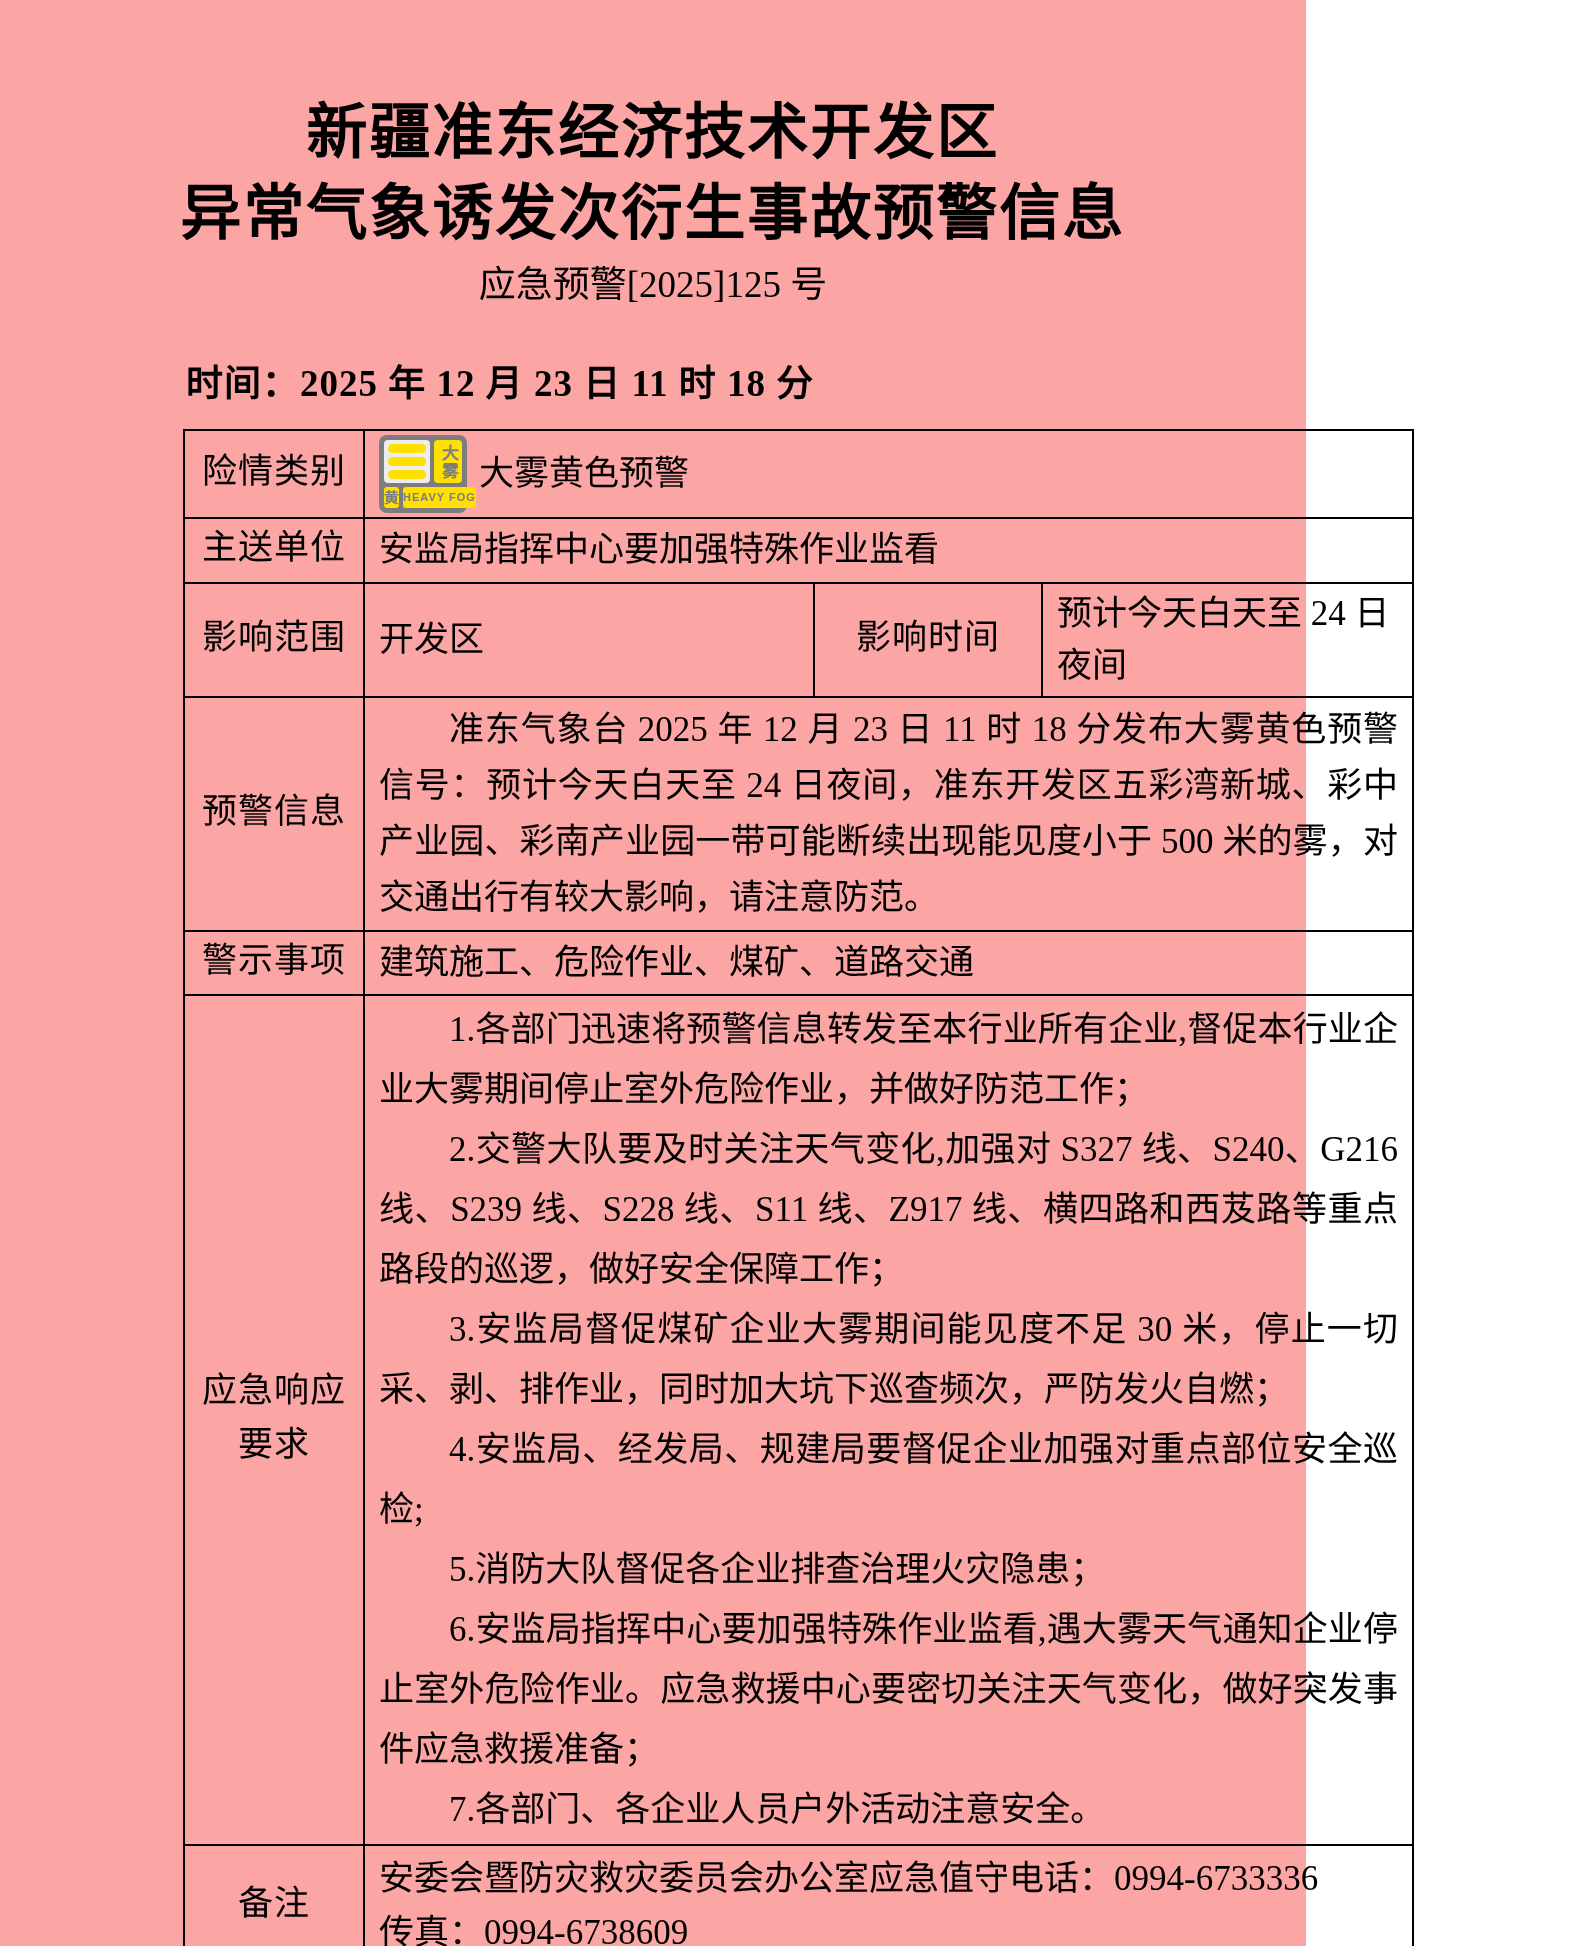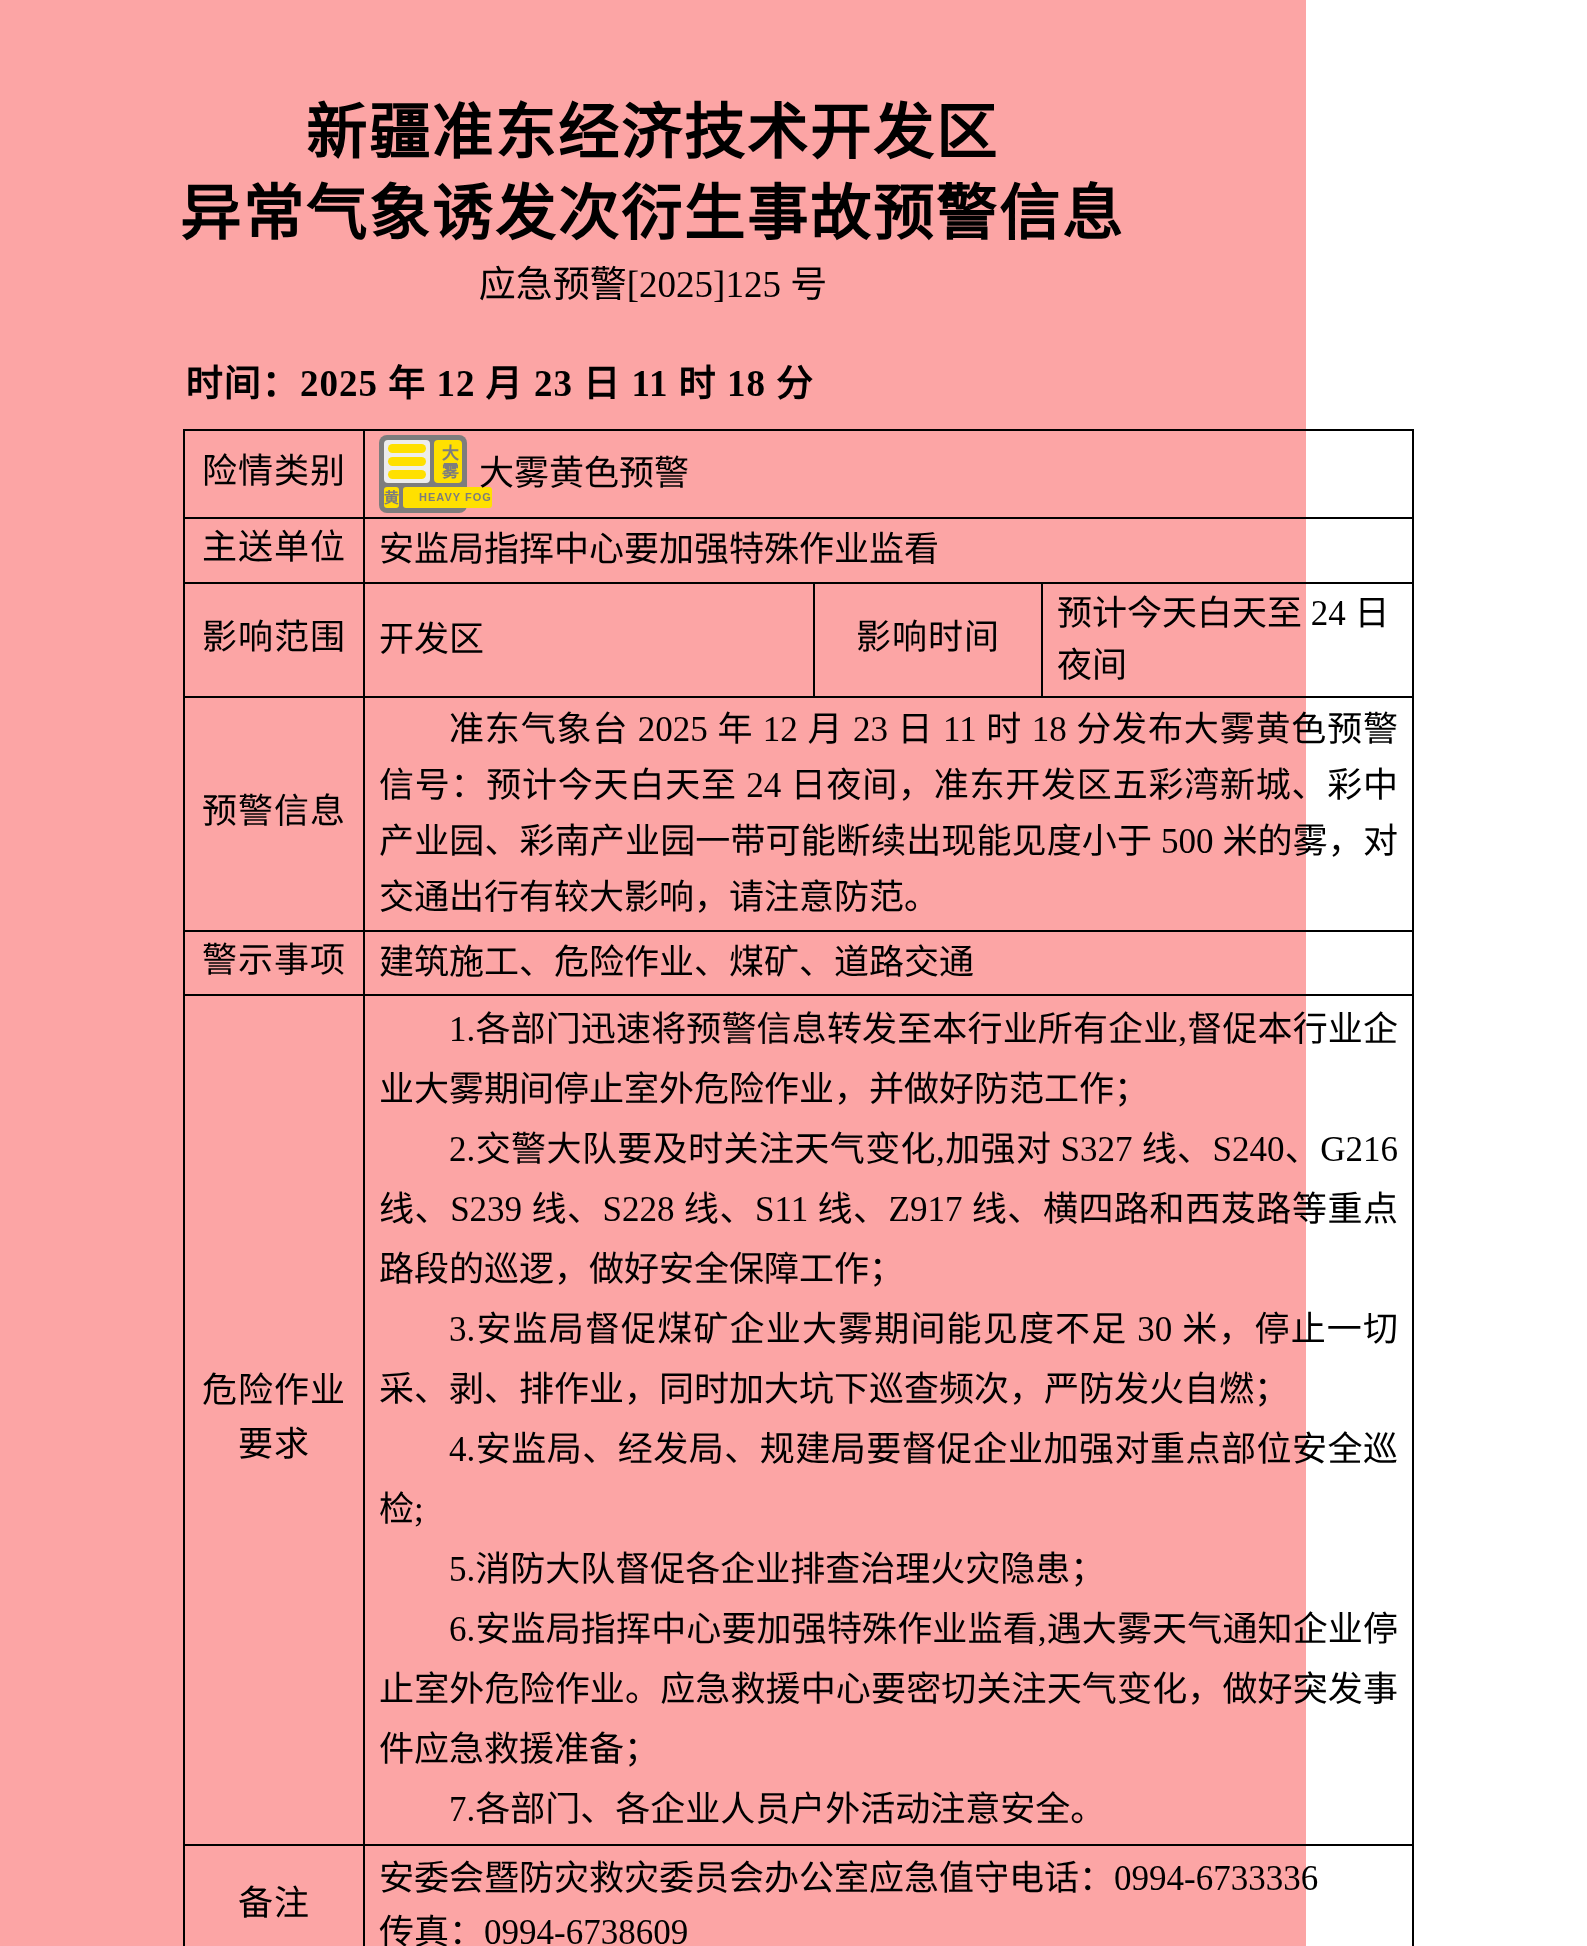--- a/index.html
+++ b/index.html
@@ -58,21 +58,21 @@
     letter-spacing:1px;
   }
   .fog-level{
     width:24px;border-radius:3px;font-family:"Liberation Sans", sans-serif;
     font-weight:bold;font-size:15px;display:flex;align-items:center;
     justify-content:center;
   }
   .fog-caption{
     flex:1;border-radius:3px;font-family:"Liberation Sans", sans-serif;
     font-weight:bold;font-size:11px;display:flex;align-items:center;
-    justify-content:center;letter-spacing:1px;white-space:nowrap;padding-left:16px;
+    justify-content:center;letter-spacing:1px;white-space:nowrap;
   }
   .risk-value{display:flex;align-items:center;}
 </style>
 </head>
 <body>
 
 <div class="page">
 
   <h1 class="title">新疆准东经济技术开发区</h1>
   <h1 class="title">异常气象诱发次衍生事故预警信息</h1>
@@ -132,21 +132,21 @@
       </td>
     </tr>
 
     <tr>
       <td class="label-cell" style="height:61px;">警示事项</td>
       <td class="value-cell" colspan="3">建筑施工、危险作业、煤矿、道路交通</td>
     </tr>
 
     <tr>
       <td class="label-cell" style="height:792px;">
-        <div>危险作业</div>
+        <div>应急响应</div>
         <div>要求</div>
       </td>
       <td class="value-cell" colspan="3" style="vertical-align:middle;">
         <p class="resp-para">1.各部门迅速将预警信息转发至本行业所有企业,督促本行业企业大雾期间停止室外危险作业，并做好防范工作；</p>
         <p class="resp-para">2.交警大队要及时关注天气变化,加强对 S327 线、S240、G216 线、S239 线、S228 线、S11 线、Z917 线、横四路和西芨路等重点路段的巡逻，做好安全保障工作；</p>
         <p class="resp-para">3.安监局督促煤矿企业大雾期间能见度不足 30 米，停止一切采、剥、排作业，同时加大坑下巡查频次，严防发火自燃；</p>
         <p class="resp-para">4.安监局、经发局、规建局要督促企业加强对重点部位安全巡检;</p>
         <p class="resp-para">5.消防大队督促各企业排查治理火灾隐患；</p>
         <p class="resp-para">6.安监局指挥中心要加强特殊作业监看,遇大雾天气通知企业停止室外危险作业。应急救援中心要密切关注天气变化，做好突发事件应急救援准备；</p>
         <p class="resp-para">7.各部门、各企业人员户外活动注意安全。</p>

